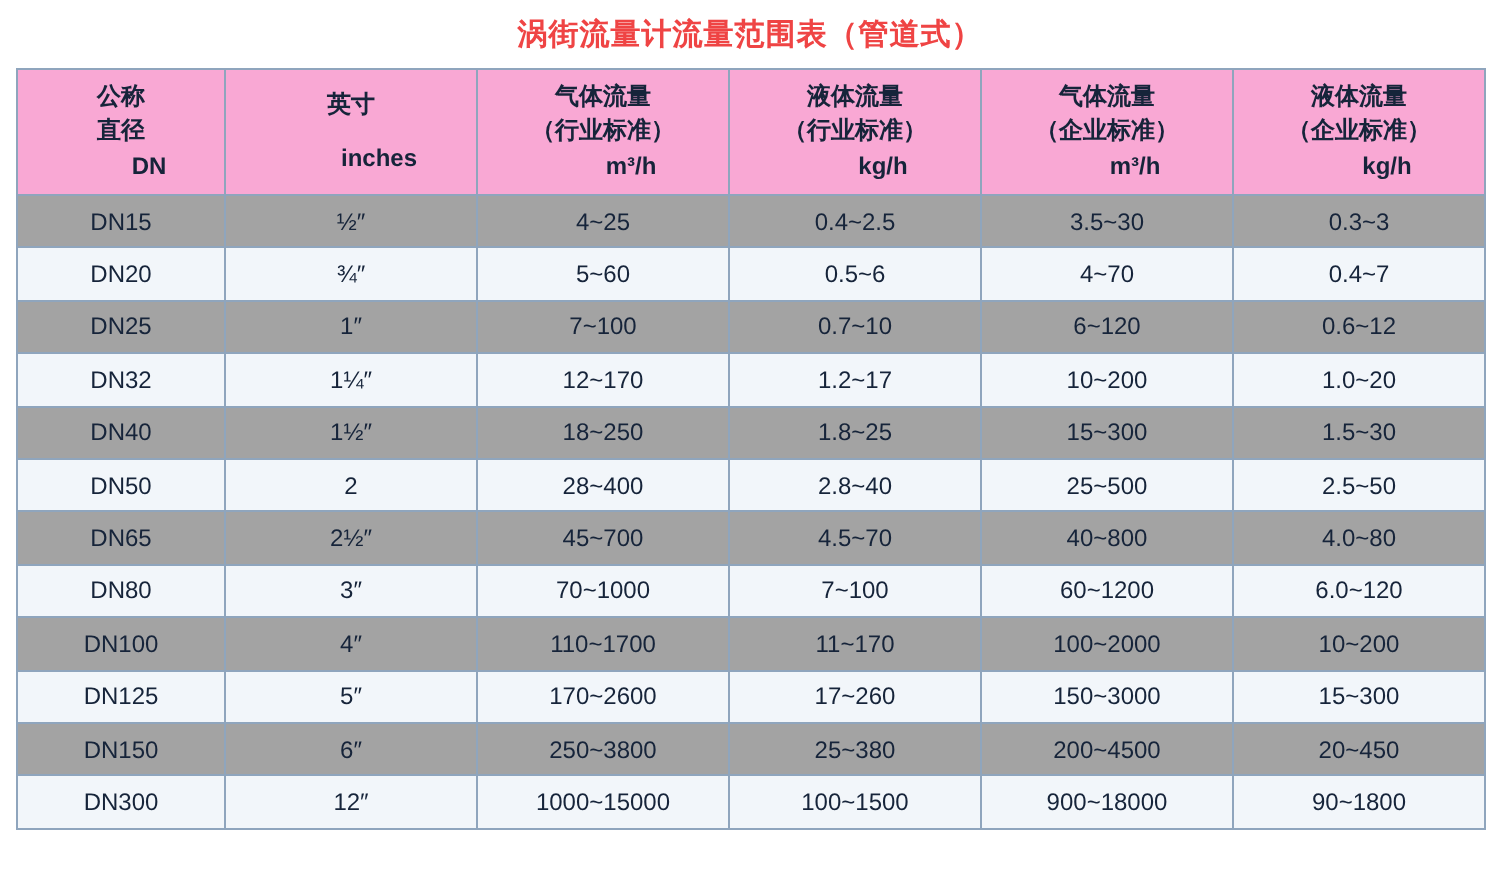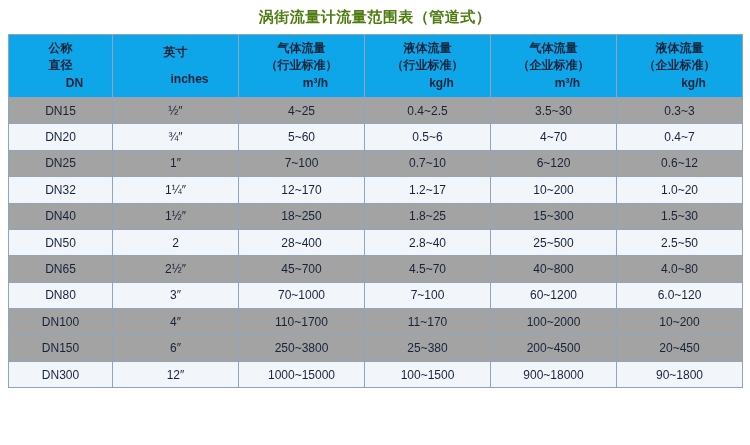--- a/index.html
+++ b/index.html
@@ -21,41 +21,41 @@
     padding: 0;
     background: #ffffff;
     position: relative;
   }
   .doc-title {
     width: 100%;
     text-align: center;
     font-size: 15px;
     font-weight: bold;
     letter-spacing: 0.5px;
-    color: #4d7c0f;
+    color: #ef4444;
     padding: 8px 0 7px 0;
     box-sizing: border-box;
   }
   table.flow-table {
     border-collapse: collapse;
     width: 734px;
     margin: 0 8px;
     table-layout: fixed;
   }
   table.flow-table th,
   table.flow-table td {
     border: 1px solid #8fa5bd;
     text-align: center;
     vertical-align: middle;
     font-size: 12px;
     color: #16243a;
     padding: 0;
   }
   thead th {
-    background: #0ea5e9;
+    background: #f9a8d4;
     font-weight: bold;
     height: 62px;
     line-height: 1.45;
     font-size: 12.5px;
   }
   thead th .hl {
     display: block;
   }
   thead th .unit {
     display: block;
@@ -197,20 +197,28 @@
         <td>6.0~120</td>
       </tr>
       <tr class="odd">
         <td class="c-dn">DN100</td>
         <td class="c-inch">4″</td>
         <td>110~1700</td>
         <td>11~170</td>
         <td>100~2000</td>
         <td>10~200</td>
       </tr>
+      <tr class="even">
+        <td class="c-dn">DN125</td>
+        <td class="c-inch">5″</td>
+        <td>170~2600</td>
+        <td>17~260</td>
+        <td>150~3000</td>
+        <td>15~300</td>
+      </tr>
       <tr class="odd">
         <td class="c-dn">DN150</td>
         <td class="c-inch">6″</td>
         <td>250~3800</td>
         <td>25~380</td>
         <td>200~4500</td>
         <td>20~450</td>
       </tr>
       <tr class="even">
         <td class="c-dn">DN300</td>

